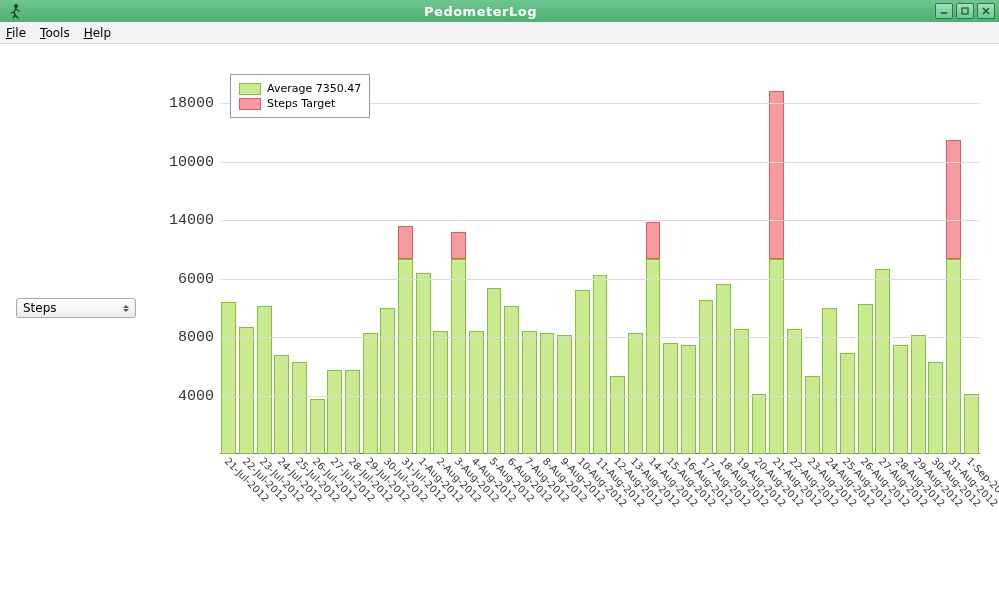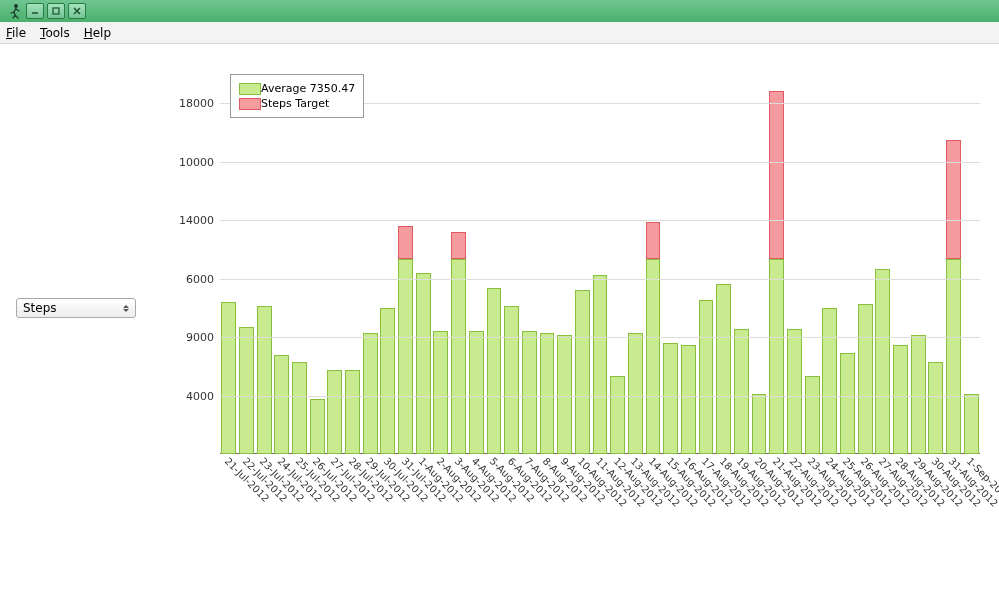--- a/index.html
+++ b/index.html
@@ -14,43 +14,44 @@
   .menuitem .ul { text-decoration: underline; }
   .content { position: relative; width: 999px; height: calc(609px - 44px); }
   .combo { position: absolute; display: flex; align-items: center; background: linear-gradient(#fff,#ececec); border: 1px solid #a9a9a9; border-radius: 3px; height: 20px; padding: 0 18px 0 6px; font-size: 12px; cursor: pointer; }
   .combo .chevs { position: absolute; right: 4px; top: 2px; width: 10px; height: 14px; display: flex; flex-direction: column; justify-content: center; align-items: center; gap: 1px; }
   .combo .chevs span { display: block; width: 0; height: 0; border-left: 3px solid transparent; border-right: 3px solid transparent; }
   .combo .chevs .up { border-bottom: 3px solid #555; }
   .combo .chevs .dn { border-top: 3px solid #555; }
   .chart-wrap { position: absolute; left: 160px; top: 10px; width: 830px; height: 540px; background: #fff; }
   .plot { position: absolute; left: 60px; top: 10px; width: 760px; height: 390px; }
   .gridline { position: absolute; left: 0; width: 100%; height: 1px; background: #dcdcdc; }
-  .ylab { position: absolute; right: 100%; margin-right: 6px; transform: translateY(-50%); font-size: 11px; color: #333; white-space: nowrap; }
+  .ylab { position: absolute; right: 100%; margin-right: 6px; transform: translateY(-50%); font-size: 15px; color: #333; white-space: nowrap; font-family: Liberation Mono, monospace; }
   .bars { position: absolute; left: 0; bottom: 0; width: 100%; height: 100%; }
   .bar-slot { position: absolute; bottom: 0; }
   .bar { position: absolute; bottom: 0; left: 8%; width: 84%; }
   .seg { position: absolute; left: 0; width: 100%; }
   .seg.base { background: #c8eb8f; border: 1px solid #88c03d; }
   .seg.over { background: #f59ba0; border: 1px solid #e05a61; }
   .xlab { position: absolute; top: 100%; left: 50%; transform-origin: top left; transform: rotate(45deg) translate(2px,0); font-size: 10px; color: #333; white-space: nowrap; }
   .baseline { position: absolute; left: 0; bottom: 0; width: 100%; height: 1px; background: #666; }
   .legend { position: absolute; left: 70px; top: 20px; background: #fff; border: 1px solid #999; padding: 5px 8px; font-size: 11px; }
-  .legend .row { display: flex; align-items: center; margin: 2px 0; }
+  .legend .row { display: flex; align-items: center; gap: 6px; margin: 2px 0; }
   .swatch { width: 22px; height: 12px; border: 1px solid; }
 </style>
 </head>
 <body>
 
 <div class="titlebar">
   <div class="app-icon">
     <svg width="16" height="16" viewBox="0 0 16 16">
         <circle cx="9" cy="3" r="2" fill="#1c3b2a"></circle>
         <path d="M9 5 L7 9 L4 10 M7 9 L8 12 L6 15 M8 12 L11 15 M9 6 L12 8" stroke="#1c3b2a" stroke-width="1.3" fill="none" stroke-linecap="round"></path>
       </svg>
   </div>
+  <div class="title">PedometerLog</div>
   <div class="wbtns">
     <div class="wbtn">
         <svg width="10" height="10">
           <line x1="2" y1="7" x2="8" y2="7" stroke="#1c5232" stroke-width="1.5"></line>
         </svg>
       </div>
     <div class="wbtn">
         <svg width="10" height="10">
           <rect x="2" y="2" width="6" height="6" fill="none" stroke="#1c5232" stroke-width="1.2"></rect>
         </svg>
@@ -351,21 +352,21 @@
           <div class="bar-slot" style="left: 742.326px; width: 17.6744px; height: 390px;">
             <div class="bar" style="height: 60.45px;">
               <div class="seg base" style="bottom: 0px; height: 60.45px;"></div>
             </div>
             <div class="xlab">1-Sep-2012</div>
           </div>
         </div>
     <div class="gridline" style="top: 331.5px;"></div>
         <div class="ylab" style="top: 331.5px;">4000</div>
         <div class="gridline" style="top: 273px;"></div>
-        <div class="ylab" style="top: 273px;">9000</div>
+        <div class="ylab" style="top: 273px;">8000</div>
         <div class="gridline" style="top: 214.5px;"></div>
         <div class="ylab" style="top: 214.5px;">6000</div>
         <div class="gridline" style="top: 156px;"></div>
         <div class="ylab" style="top: 156px;">14000</div>
         <div class="gridline" style="top: 97.5px;"></div>
         <div class="ylab" style="top: 97.5px;">10000</div>
         <div class="gridline" style="top: 39px;"></div>
         <div class="ylab" style="top: 39px;">18000</div>
       </div>
     <div class="legend">

